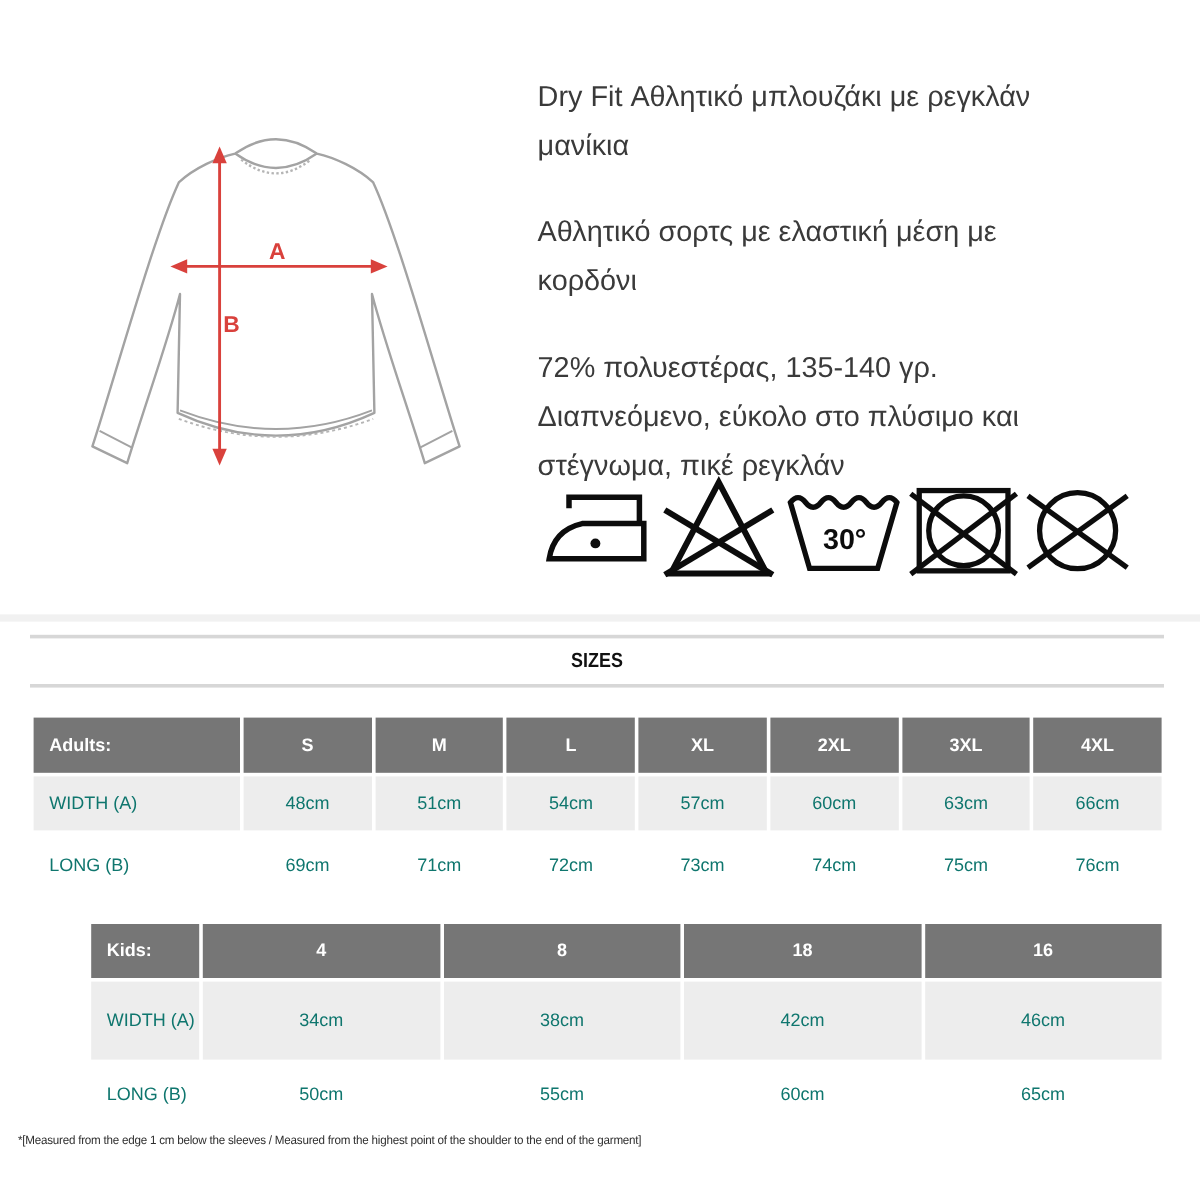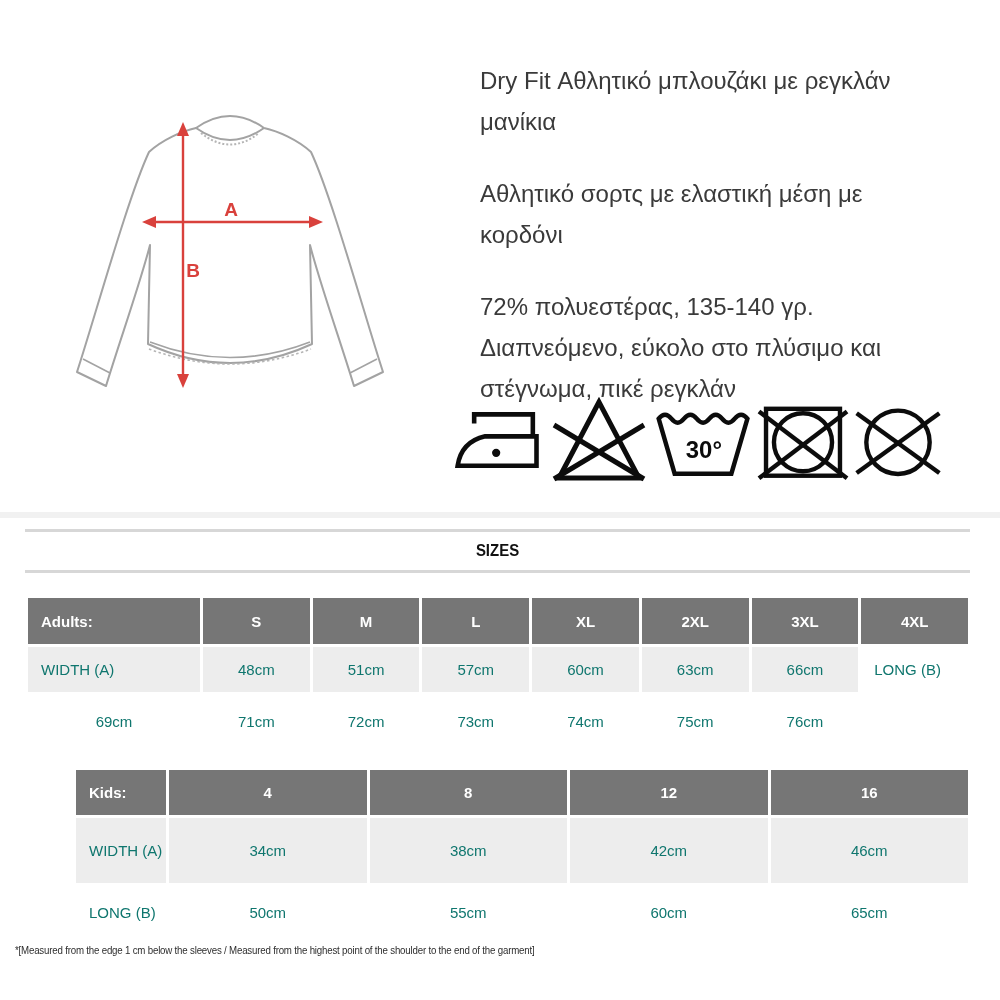--- a/index.html
+++ b/index.html
@@ -4,21 +4,21 @@
 <style>
   * { margin:0; padding:0; box-sizing:border-box; }
   html,body { background:#fff; }
   body { font-family:"Liberation Sans","DejaVu Sans",sans-serif; color:#333; }
   .page { position:relative; width:1000px; height:1000px; background:#fff; overflow:hidden; }
 
   
   .shirt-figure { position:absolute; left:50px; top:92px; width:380px; height:330px; }
 
   
-  .description { position:absolute; left:480px; top:60px; width:520px;
+  .description { position:absolute; left:448px; top:60px; width:520px;
                  font-size:24px; line-height:41px; color:#3a3a3a; }
   .description .para { margin-bottom:31px; }
 
   
   .care-row { position:absolute; left:452px; top:398px; width:500px; height:84px;
               display:flex; align-items:center; gap:5px; }
   .care-row svg { display:block; }
   .care-row .sym { stroke:#0c0c0c; stroke-width:5; fill:none; }
   .care-row text { font-family:"Liberation Sans",sans-serif; font-weight:bold; fill:#0c0c0c; stroke:none; }
 
@@ -140,40 +140,41 @@
     <div class="cell th">M</div>
     <div class="cell th">L</div>
     <div class="cell th">XL</div>
     <div class="cell th">2XL</div>
     <div class="cell th">3XL</div>
     <div class="cell th">4XL</div>
 
     <div class="cell alt left">WIDTH (A)</div>
     <div class="cell alt">48cm</div>
     <div class="cell alt">51cm</div>
+    <div class="cell alt">54cm</div>
     <div class="cell alt">57cm</div>
     <div class="cell alt">60cm</div>
     <div class="cell alt">63cm</div>
     <div class="cell alt">66cm</div>
 
     <div class="cell left">LONG (B)</div>
     <div class="cell">69cm</div>
     <div class="cell">71cm</div>
     <div class="cell">72cm</div>
     <div class="cell">73cm</div>
     <div class="cell">74cm</div>
     <div class="cell">75cm</div>
     <div class="cell">76cm</div>
   </div>
 
   <div class="grid kids">
     <div class="cell th left">Kids:</div>
     <div class="cell th">4</div>
     <div class="cell th">8</div>
-    <div class="cell th">12</div>
+    <div class="cell th">18</div>
     <div class="cell th">16</div>
 
     <div class="cell alt left">WIDTH (A)</div>
     <div class="cell alt">34cm</div>
     <div class="cell alt">38cm</div>
     <div class="cell alt">42cm</div>
     <div class="cell alt">46cm</div>
 
     <div class="cell left">LONG (B)</div>
     <div class="cell">50cm</div>

